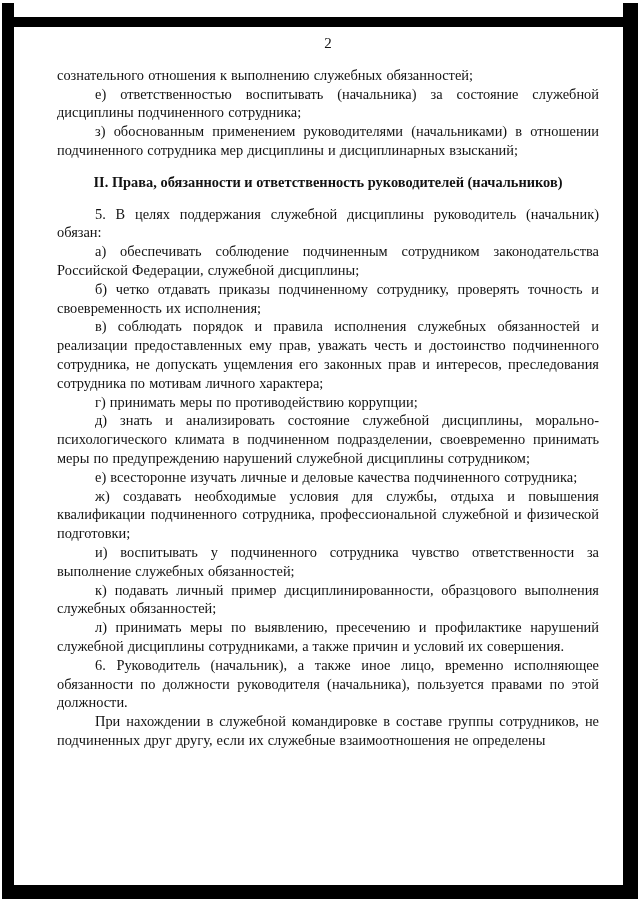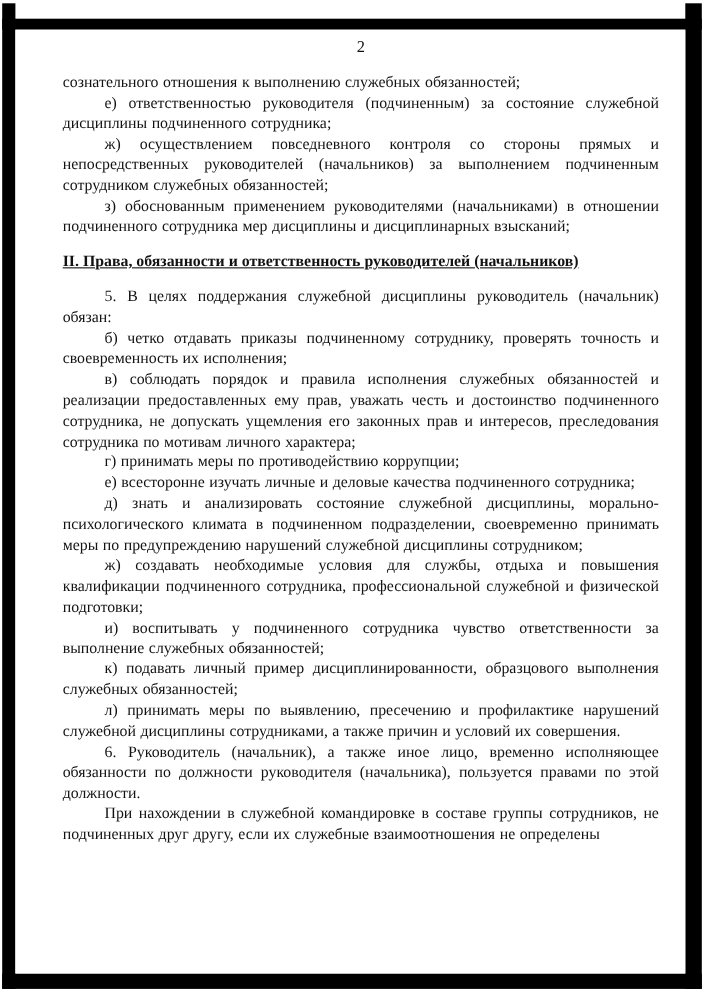--- a/index.html
+++ b/index.html
@@ -36,50 +36,49 @@
   .para {
     margin: 0;
     text-align: justify;
     text-indent: 38px;
     word-spacing: 0.5px;
     font-family: Liberation Serif, serif;
   }
   .para.no-indent { text-indent: 0; }
   .heading {
     font-weight: bold;
-    text-align: left;
+    text-align: center;
     margin: 13px 0 13px 0;
-    text-decoration: underline;
   }
 </style>
 </head>
 <body>
 
 <div class="bar bar-top"></div>
 <div class="bar bar-left"></div>
 <div class="bar bar-right"></div>
 <div class="bar bar-bottom"></div>
 
 <div class="page">
   <div class="page-number">2</div>
 
   <p class="para no-indent">сознательного отношения к выполнению служебных обязанностей;</p>
-  <p class="para">е) ответственностью руководителя (подчиненным) за состояние служебной дисциплины подчиненного сотрудника;</p>
-  <p class="para">ж) осуществлением повседневного контроля со стороны прямых и непосредственных руководителей (начальников) за выполнением подчиненным сотрудником служебных обязанностей;</p>
+  <p class="para">е) ответственностью воспитывать (начальника) за состояние служебной дисциплины подчиненного сотрудника;</p>
   <p class="para">з) обоснованным применением руководителями (начальниками) в отношении подчиненного сотрудника мер дисциплины и дисциплинарных взысканий;</p>
 
   <div class="heading">
     <div>II. Права, обязанности и ответственность руководителей (начальников)</div>
   </div>
 
   <p class="para">5. В целях поддержания служебной дисциплины руководитель (начальник) обязан:</p>
+  <p class="para">а) обеспечивать соблюдение подчиненным сотрудником законодательства Российской Федерации, служебной дисциплины;</p>
   <p class="para">б) четко отдавать приказы подчиненному сотруднику, проверять точность и своевременность их исполнения;</p>
   <p class="para">в) соблюдать порядок и правила исполнения служебных обязанностей и реализации предоставленных ему прав, уважать честь и достоинство подчиненного сотрудника, не допускать ущемления его законных прав и интересов, преследования сотрудника по мотивам личного характера;</p>
   <p class="para">г) принимать меры по противодействию коррупции;</p>
+  <p class="para">д) знать и анализировать состояние служебной дисциплины, морально-психологического климата в подчиненном подразделении, своевременно принимать меры по предупреждению нарушений служебной дисциплины сотрудником;</p>
   <p class="para">е) всесторонне изучать личные и деловые качества подчиненного сотрудника;</p>
-  <p class="para">д) знать и анализировать состояние служебной дисциплины, морально-психологического климата в подчиненном подразделении, своевременно принимать меры по предупреждению нарушений служебной дисциплины сотрудником;</p>
   <p class="para">ж) создавать необходимые условия для службы, отдыха и повышения квалификации подчиненного сотрудника, профессиональной служебной и физической подготовки;</p>
   <p class="para">и) воспитывать у подчиненного сотрудника чувство ответственности за выполнение служебных обязанностей;</p>
   <p class="para">к) подавать личный пример дисциплинированности, образцового выполнения служебных обязанностей;</p>
   <p class="para">л) принимать меры по выявлению, пресечению и профилактике нарушений служебной дисциплины сотрудниками, а также причин и условий их совершения.</p>
   <p class="para">6. Руководитель (начальник), а также иное лицо, временно исполняющее обязанности по должности руководителя (начальника), пользуется правами по этой должности.</p>
   <p class="para">При нахождении в служебной командировке в составе группы сотрудников, не подчиненных друг другу, если их служебные взаимоотношения не определены</p>
 </div>
 
 </body></html>

